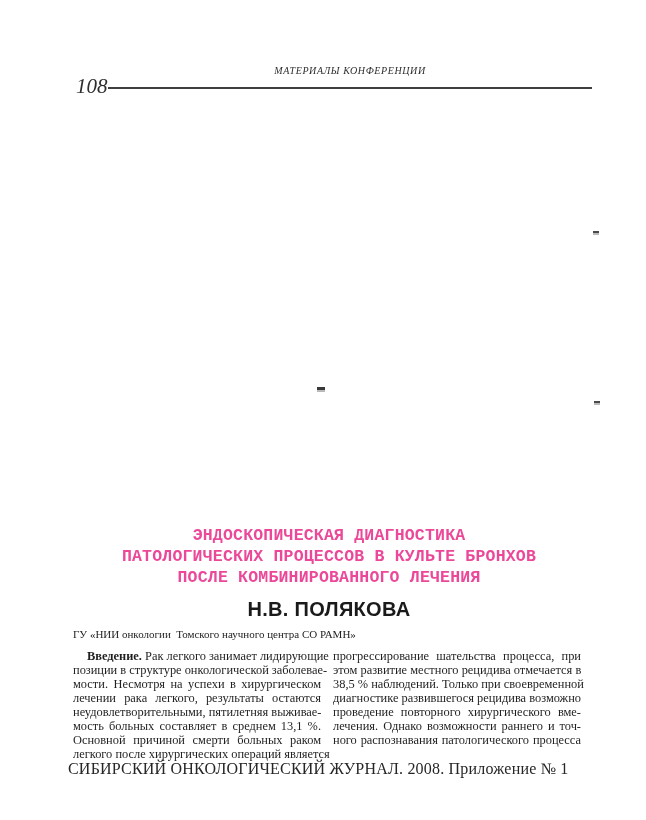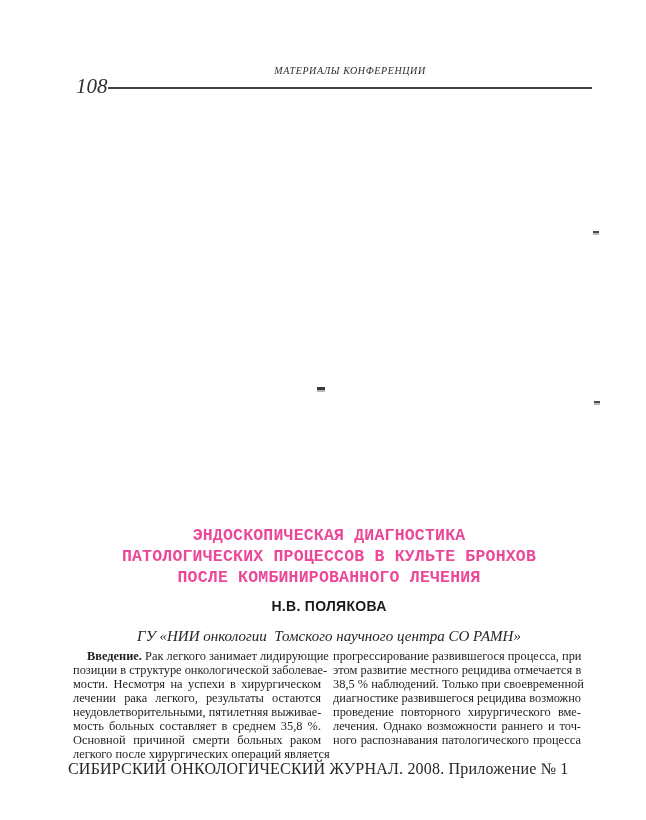--- a/index.html
+++ b/index.html
@@ -72,32 +72,30 @@
     color: #ec4899;
   }
   .author {
     position: absolute;
     top: 598px;
     left: 73px;
     width: 512px;
     text-align: center;
     font-family: "Liberation Sans", sans-serif;
     font-weight: bold;
-    font-size: 14px;
+    font-size: 20px;
     letter-spacing: 0.3px;
     color: #1a1a1a;
   }
   .affiliation {
     position: absolute;
     top: 628px;
     left: 73px;
     width: 512px;
-    text-align: center;
-    font-style: italic;
-    font-size: 15px;
+    font-size: 11px;
     color: #242424;
     white-space: pre-wrap;
   }
 
   
   .body-columns {
     position: absolute;
     top: 649px;
     left: 73px;
     width: 512px;
@@ -152,27 +150,27 @@
   <div class="affiliation">ГУ «НИИ онкологии  Томского научного центра СО РАМН»</div>
 
   <div class="body-columns">
 
     <div class="column">
       <div class="body-line indented"><span class="run-in">Введение.</span> <span>Рак легкого занимает лидирующие</span></div>
       <div class="body-line">позиции в структуре онкологической заболевае-</div>
       <div class="body-line">мости. Несмотря на успехи в хирургическом</div>
       <div class="body-line">лечении рака легкого, результаты остаются</div>
       <div class="body-line">неудовлетворительными, пятилетняя выживае-</div>
-      <div class="body-line">мость больных составляет в среднем 35,8 %.</div>
+      <div class="body-line">мость больных составляет в среднем 13,1 %.</div>
       <div class="body-line">Основной причиной смерти больных раком</div>
       <div class="body-line">легкого после хирургических операций является</div>
     </div>
 
     <div class="column">
-      <div class="body-line">прогрессирование развившегося процесса, при</div>
+      <div class="body-line">прогрессирование шательства процесса, при</div>
       <div class="body-line">этом развитие местного рецидива отмечается в</div>
       <div class="body-line">38,5 % наблюдений. Только при своевременной</div>
       <div class="body-line">диагностике развившегося рецидива возможно</div>
       <div class="body-line">проведение повторного хирургического вме-</div>
       <div class="body-line">лечения. Однако возможности раннего и точ-</div>
       <div class="body-line">ного распознавания патологического процесса</div>
     </div>
 
   </div>
 

